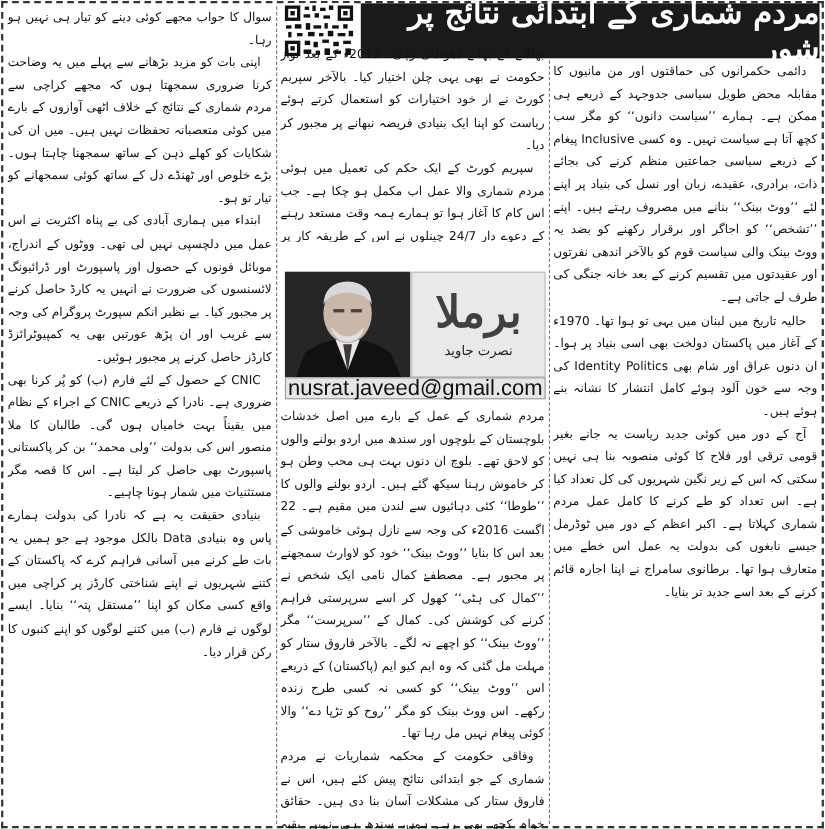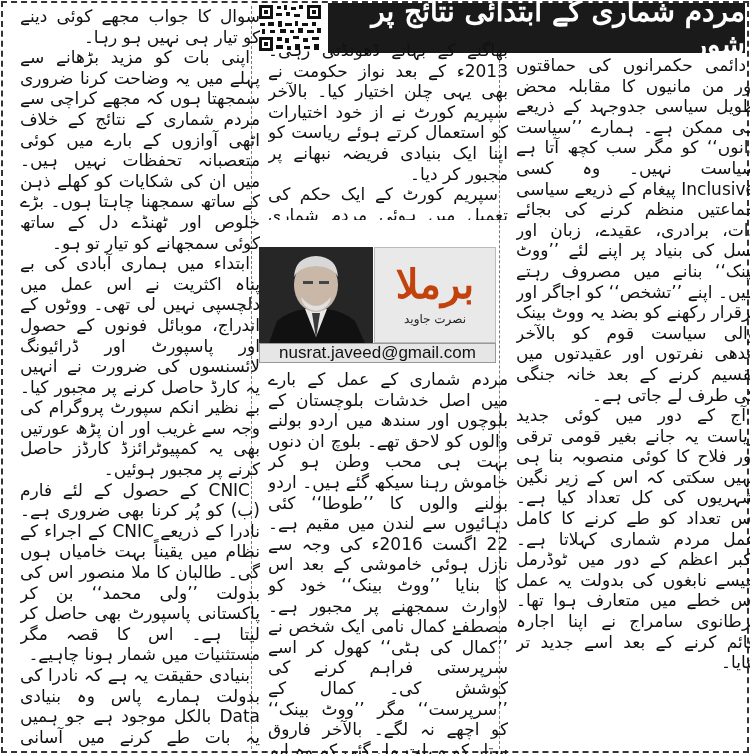--- a/index.html
+++ b/index.html
@@ -1,37 +1,37 @@
 <!DOCTYPE html>
 <html><head>
 <meta charset="utf-8">
 <style>
   html, body { margin: 0; padding: 0; background: #ffffff; }
   body { width: 750px; height: 754px; overflow: hidden; position: relative; font-family: "DejaVu Sans", sans-serif; color: #111; }
   .page { position: absolute; left: 0; top: 0; width: 750px; height: 754px; background: #fff; }
   .border-dash { position: absolute; border: 2px dashed #333; box-sizing: border-box; }
   .outer { left: 1px; top: 1px; width: 748px; height: 752px; }
 
-  .col { position: absolute; direction: rtl; text-align: justify; text-align-last: right; font-size: 17px; line-height: 20.6px; overflow: hidden; margin-left: 13px; }
+  .col { position: absolute; direction: rtl; text-align: justify; text-align-last: right; font-size: 11px; line-height: 20.6px; overflow: hidden; }
   .col p { margin: 0; text-indent: 0; }
   .col p.indent { text-indent: 10px; }
 
   .col-right { left: 503px; top: 55px; width: 240px; height: 694px; }
   .col-mid { left: 255px; top: 40px; width: 240px; height: 180px; }
   .col-mid2 { left: 255px; top: 369px; width: 240px; height: 385px; }
   .col-left { left: 7px; top: 6px; width: 240px; height: 743px; }
 
   .headline { position: absolute; left: 328px; top: 3px; width: 417px; height: 50px; background: #1a1a1a; color: #fff; direction: rtl; display: flex; align-items: center; justify-content: center; font-family: "DejaVu Serif", serif; font-size: 28px; font-weight: bold; letter-spacing: 0px; }
   .qr { position: absolute; left: 257px; top: 3px; width: 66px; height: 50px; background: #fff; }
   .qr svg { display: block; }
   .photo { position: absolute; left: 259px; top: 247px; width: 114px; height: 96px; background: #2a2a2a; overflow: hidden; }
   .logo-box { position: absolute; left: 374px; top: 247px; width: 122px; height: 96px; background: #e9e9e9; border: 1px solid #bbb; box-sizing: border-box; text-align: center; direction: rtl; }
-  .logo-main { font-family: "DejaVu Serif", serif; font-size: 40px; font-weight: bold; color: #c2410c; line-height: 52px; margin-top: 10px; }
+  .logo-main { font-family: "DejaVu Serif", serif; font-size: 40px; font-weight: bold; color: #404040; line-height: 52px; margin-top: 10px; }
   .logo-sub { font-family: "DejaVu Serif", serif; font-size: 12px; color: #222; line-height: 18px; }
-  .email { position: absolute; left: 259px; top: 343px; width: 237px; height: 20px; background: #e6e6e6; border: 1px solid #999; box-sizing: border-box; font-family: "Liberation Sans", sans-serif; font-size: 17px; line-height: 18px; text-align: center; color: #111; }
+  .email { position: absolute; left: 259px; top: 343px; width: 237px; height: 20px; background: #e6e6e6; border: 1px solid #999; box-sizing: border-box; font-family: "Liberation Sans", sans-serif; font-size: 20px; line-height: 18px; text-align: center; color: #111; }
   .divider-v { position: absolute; top: 55px; width: 0; border-left: 1px dashed #777; }
 </style>
 </head>
 <body>
 
 <div class="page">
   <div class="border-dash outer"></div>
 
   <div class="qr">
     <svg width="66" height="50" viewBox="0 0 66 50">
@@ -76,20 +76,21 @@
         <rect x="38" y="41" width="5" height="6" fill="#111"></rect>
         <rect x="47" y="43" width="6" height="3" fill="#111"></rect>
         <rect x="57" y="41" width="5" height="6" fill="#111"></rect>
     </svg>
   </div>
 
   <div class="headline">مردم شماری کے ابتدائی نتائج پر شور</div>
 
   <div class="col col-right">
     <p class="indent">دائمی حکمرانوں کی حماقتوں اور من مانیوں کا مقابلہ محض طویل سیاسی جدوجہد کے ذریعے ہی ممکن ہے۔ ہمارے ’’سیاست دانوں‘‘ کو مگر سب کچھ آتا ہے سیاست نہیں۔ وہ کسی Inclusive پیغام کے ذریعے سیاسی جماعتیں منظم کرنے کی بجائے ذات، برادری، عقیدے، زبان اور نسل کی بنیاد پر اپنے لئے ’’ووٹ بینک‘‘ بنانے میں مصروف رہتے ہیں۔ اپنے ’’تشخص‘‘ کو اجاگر اور برقرار رکھنے کو بضد یہ ووٹ بینک والی سیاست قوم کو بالآخر اندھی نفرتوں اور عقیدتوں میں تقسیم کرنے کے بعد خانہ جنگی کی طرف لے جاتی ہے۔</p>
+    <p class="indent">حالیہ تاریخ میں لبنان میں یہی تو ہوا تھا۔ 1970ء کے آغاز میں پاکستان دولخت بھی اسی بنیاد پر ہوا۔ ان دنوں عراق اور شام بھی Identity Politics کی وجہ سے خون آلود ہوئے کامل انتشار کا نشانہ بنے ہوئے ہیں۔</p>
     <p class="indent">آج کے دور میں کوئی جدید ریاست یہ جانے بغیر قومی ترقی اور فلاح کا کوئی منصوبہ بنا ہی نہیں سکتی کہ اس کے زیر نگین شہریوں کی کل تعداد کیا ہے۔ اس تعداد کو طے کرنے کا کامل عمل مردم شماری کہلاتا ہے۔ اکبر اعظم کے دور میں ٹوڈرمل جیسے نابغوں کی بدولت یہ عمل اس خطے میں متعارف ہوا تھا۔ برطانوی سامراج نے اپنا اجارہ قائم کرنے کے بعد اسے جدید تر بنایا۔</p>
 
   </div>
 
   <div class="divider-v" style="left:499px;height:694px;"></div>
 
   <div class="col col-mid">
     <p>بھاگنے کے بہانے ڈھونڈتی رہی۔ 2013ء کے بعد نواز حکومت نے بھی یہی چلن اختیار کیا۔ بالآخر سپریم کورٹ نے از خود اختیارات کو استعمال کرتے ہوئے ریاست کو اپنا ایک بنیادی فریضہ نبھانے پر مجبور کر دیا۔</p>
     <p class="indent">سپریم کورٹ کے ایک حکم کی تعمیل میں ہوئی مردم شماری والا عمل اب مکمل ہو چکا ہے۔ جب اس کام کا آغاز ہوا تو ہمارے ہمہ وقت مستعد رہنے کے دعوے دار 24/7 چینلوں نے اس کے طریقہ کار پر مناسب توجہ ہی نہ دی۔ پانامہ کے بہانے ملک کو کرپشن سے پاک کرنے کی جدوجہد میں مصروف رہے۔ ’’ڈال گرل‘‘ کے جسم پر بنے Tatoo دکھاتے رہے۔</p>
   </div>

